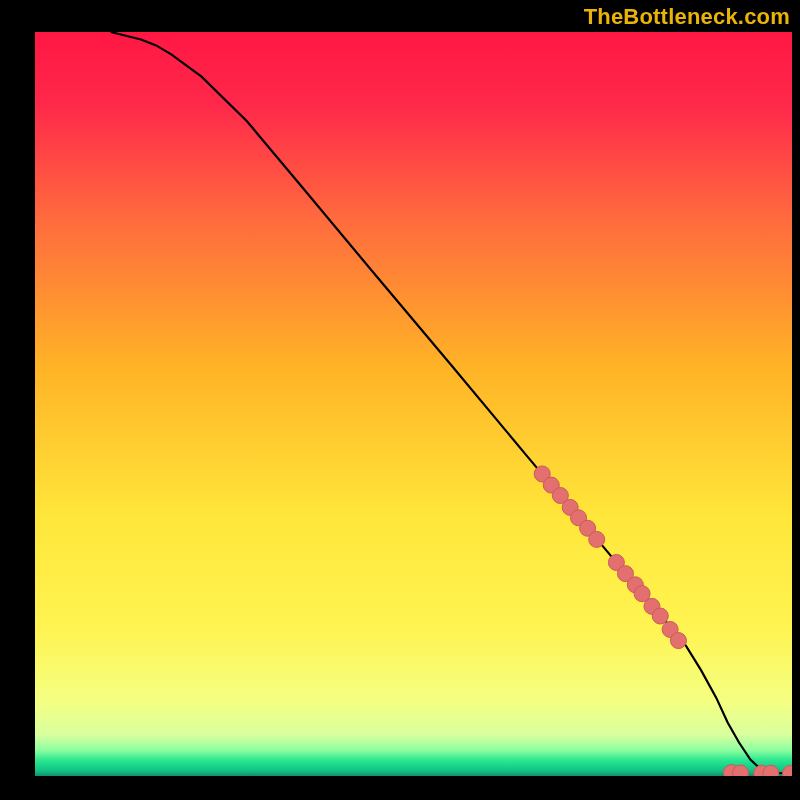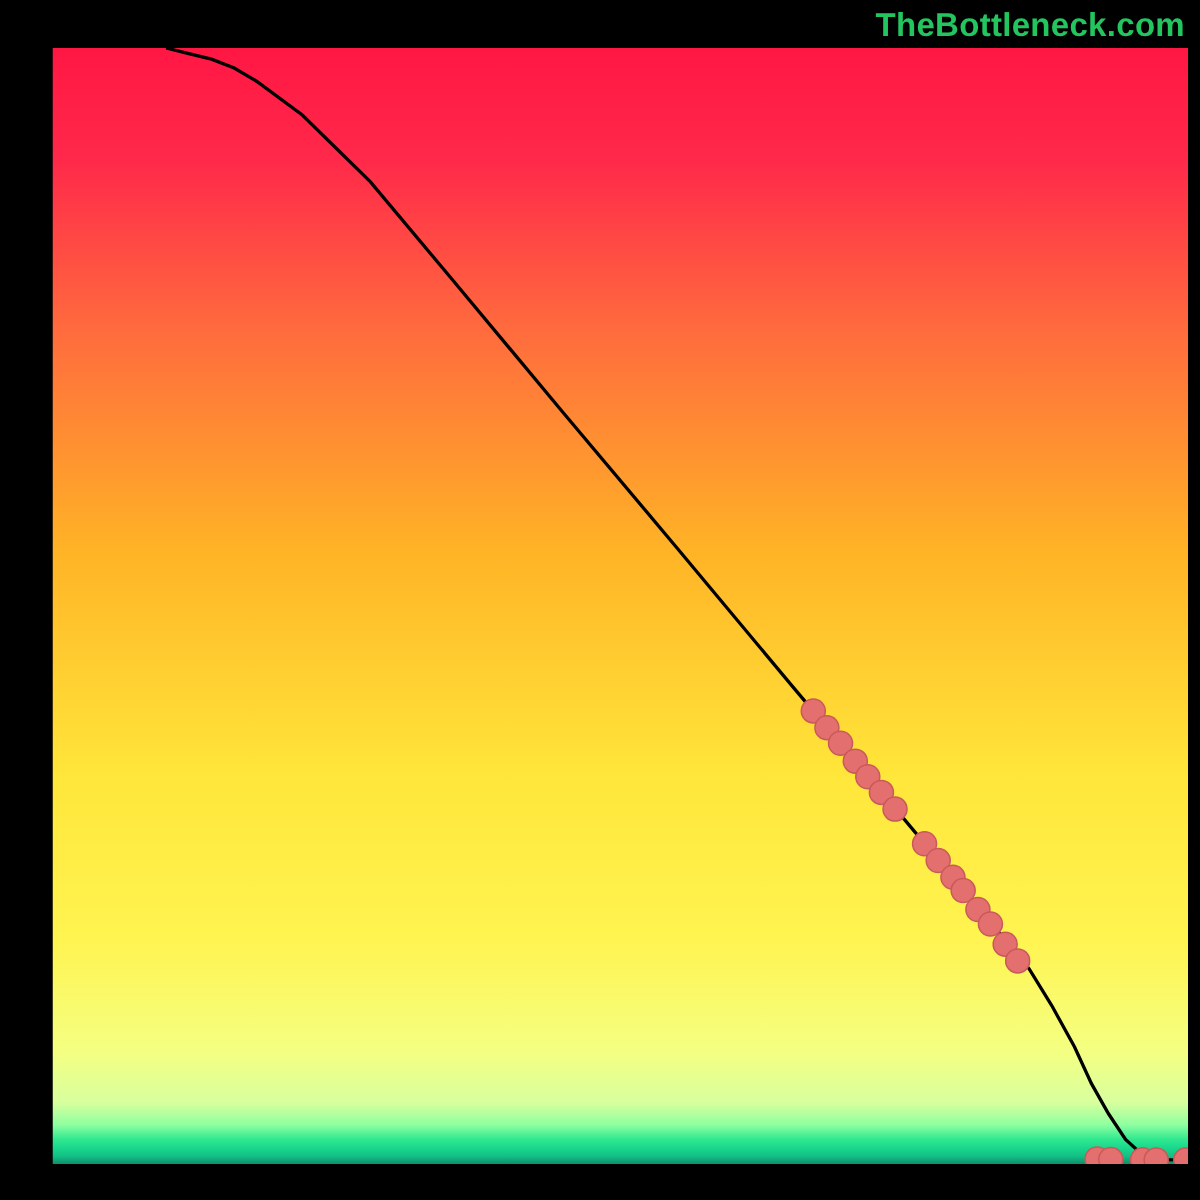--- a/index.html
+++ b/index.html
@@ -14,21 +14,21 @@
   .frame {
     position: relative;
     width: 800px;
     height: 800px;
     background: #000;
   }
   .watermark {
     position: absolute;
     top: 4px;
     right: 10px;
-    color: #22c55e;
+    color: #eab308;
     font-size: 22px;
     font-weight: 600;
     letter-spacing: 0.2px;
     user-select: none;
   }
   .plot {
     position: absolute;
     left: 35px;
     top: 32px;
     width: 757px;

